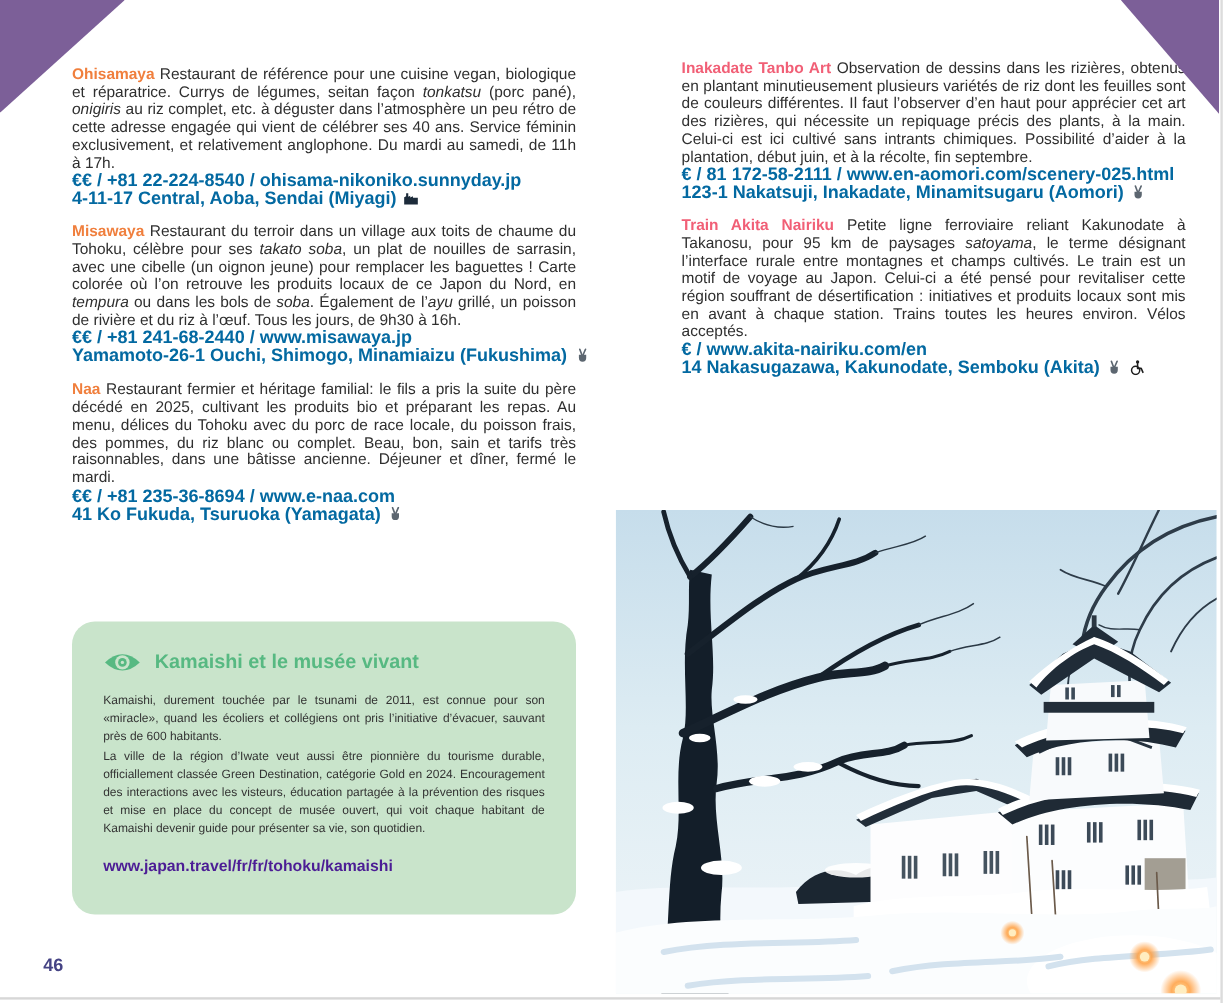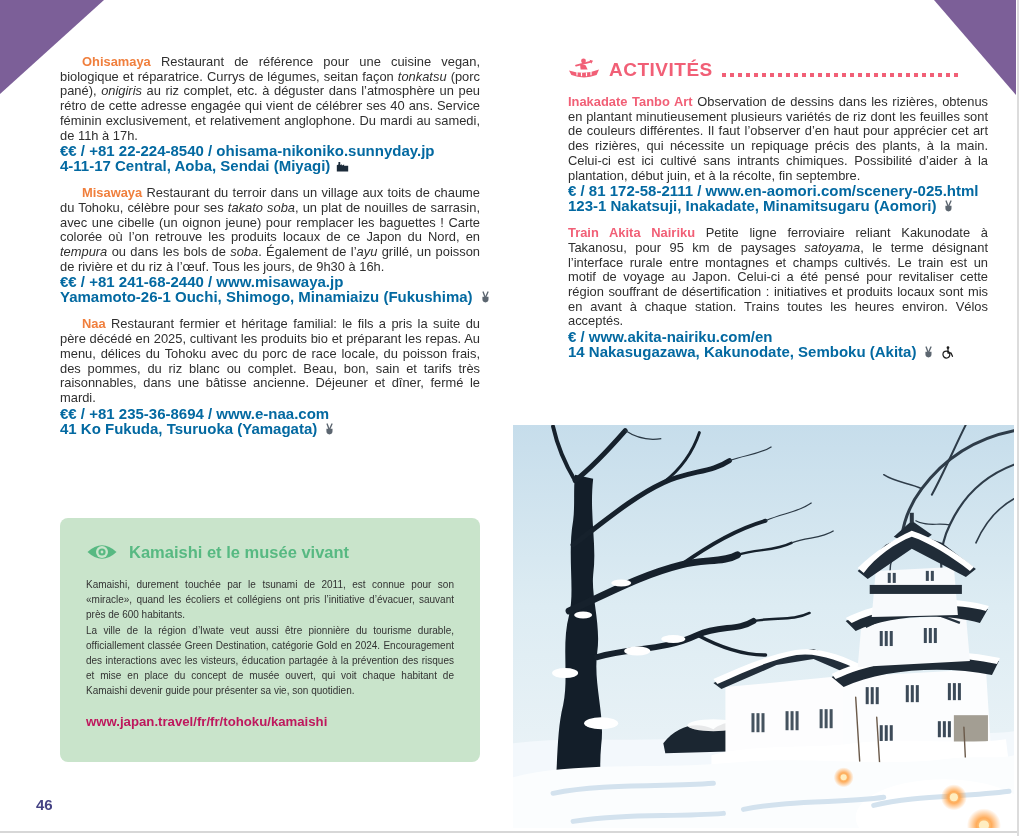--- a/index.html
+++ b/index.html
@@ -20,40 +20,40 @@
   .page-number{position:absolute;left:36px;top:796px;font-size:15px;font-weight:700;color:var(--pagenum);}
 
   
   .col-left{position:absolute;left:60px;top:55px;width:420px;}
   .col-right{position:absolute;left:568px;top:50px;width:420px;}
 
   .listing{margin:0 0 13px;}
   .listing .body{margin:0;font-size:12.9px;line-height:14.7px;color:var(--body);
     text-align:justify;}
   .listing .lname{font-weight:700;}
-  .orange .lname{color:var(--orange);margin-left:22px;}
+  .orange .lname{color:var(--orange);}
   .pink .lname{color:var(--pink);}
   .bold-line{margin:0;font-weight:700;font-size:15px;line-height:15px;color:#0369a1;white-space:nowrap;}
   .addr-icon{width:13px;height:13px;margin-left:6px;vertical-align:-2px;}
 
   
   .section-header{display:flex;align-items:flex-end;margin-bottom:15px;height:30px;}
   .canoe{width:32px;height:22px;margin-right:9px;}
   .section-title{color:var(--pink);font-weight:700;font-size:19px;letter-spacing:.5px;line-height:20px;}
   .dotted-leader{flex:1;height:4px;margin:0 26px 3px 9px;
     background:repeating-linear-gradient(90deg,var(--pink) 0 4px,transparent 4px 8px);}
 
   
   .info-box{position:absolute;left:60px;top:518px;width:420px;height:244px;
-    background:var(--boxbg);border-radius:8px;padding:24px 26px 20px;}
+    background:var(--boxbg);border-radius:19px;padding:24px 26px 20px;}
   .box-title-row{display:flex;align-items:center;margin-bottom:15px;}
   .eye{width:32px;height:20px;margin-right:11px;}
   .box-title{color:var(--green);font-weight:700;font-size:16.5px;}
   .box-para{margin:0;font-size:10px;line-height:15.2px;color:#333;text-align:justify;}
-  .box-url{margin:15px 0 0;font-weight:700;font-size:13.2px;color:#be185d;}
+  .box-url{margin:15px 0 0;font-weight:700;font-size:13.2px;color:#4c1d95;}
 
   
   .photo{position:absolute;left:513px;top:425px;width:501px;height:403px;margin:0;overflow:hidden;}
   .photo svg{display:block;width:100%;height:100%;}
 
   .sym-defs{position:absolute;width:0;height:0;overflow:hidden;}
 </style>
 </head>
 <body>
 
@@ -118,39 +118,20 @@
         <circle cx="16" cy="10" r="1.4" fill="var(--boxbg)"></circle>
       </svg>
       <span class="box-title">Kamaishi et le musée vivant</span>
     </div>
     <p class="box-para">Kamaishi, durement touchée par le tsunami de 2011, est connue pour son «miracle», quand les écoliers et collégiens ont pris l’initiative d’évacuer, sauvant près de 600 habitants.</p>
     <p class="box-para">La ville de la région d’Iwate veut aussi être pionnière du tourisme durable, officiallement classée Green Destination, catégorie Gold en 2024. Encouragement des interactions avec les visteurs, éducation partagée à la prévention des risques et mise en place du concept de musée ouvert, qui voit chaque habitant de Kamaishi devenir guide pour présenter sa vie, son quotidien.</p>
     <p class="box-url">www.japan.travel/fr/fr/tohoku/kamaishi</p>
   </div>
 
   <div class="col-right">
-    <div class="section-header">
-      <svg class="canoe" viewBox="0 0 32 22">
-        <g fill="var(--pink)">
-          <circle cx="15.5" cy="3" r="2.4"></circle>
-          <path d="M12,5.8 L17.6,7.2 L19.6,11.4 L12.6,11.4 Z"></path>
-          <path d="M21.5,1.8 L25,2.8 L23.2,5.8 Z"></path>
-          <path d="M1,12.4 Q16,17.6 31,11.4 L28.6,17 Q16,21.8 3.4,17 Z"></path>
-        </g>
-        <path d="M8,7.6 L23,3.6" stroke="var(--pink)" stroke-width="1.7" stroke-linecap="round" fill="none"></path>
-        <g stroke="#fff" stroke-width="1.2">
-          <path d="M9,13.6 L9,17.4"></path>
-            <path d="M13.5,14.4 L13.5,18.2"></path>
-          <path d="M18.5,14.4 L18.5,18.2"></path>
-            <path d="M23,13.4 L23,17.2"></path>
-        </g>
-      </svg>
-      <span class="section-title">ACTIVITÉS</span>
-      <span class="dotted-leader"></span>
-    </div>
     <div class="listings pink">
 
     <div class="listing">
           <p class="body"><b class="lname">Inakadate Tanbo Art</b> <span><span>Observation de dessins dans les rizières, obtenus en plantant minutieusement plusieurs variétés de riz dont les feuilles sont de couleurs différentes. Il faut l’observer d’en haut pour apprécier cet art des rizières, qui nécessite un repiquage précis des plants, à la main. Celui-ci est ici cultivé sans intrants chimiques. Possibilité d’aider à la plantation, début juin, et à la récolte, fin septembre.</span></span></p>
           <p class="bold-line">€ / 81 172-58-2111 / www.en-aomori.com/scenery-025.html</p>
           <p class="bold-line"><span>123-1 Nakatsuji, Inakadate, Minamitsugaru (Aomori)</span><span class="addr-icons"><svg class="addr-icon" viewBox="0 0 16 16">
                 <use href="#victory-hand-icon" xlink:href="#victory-hand-icon"></use>
               </svg></span></p>
         </div>
         <div class="listing">

